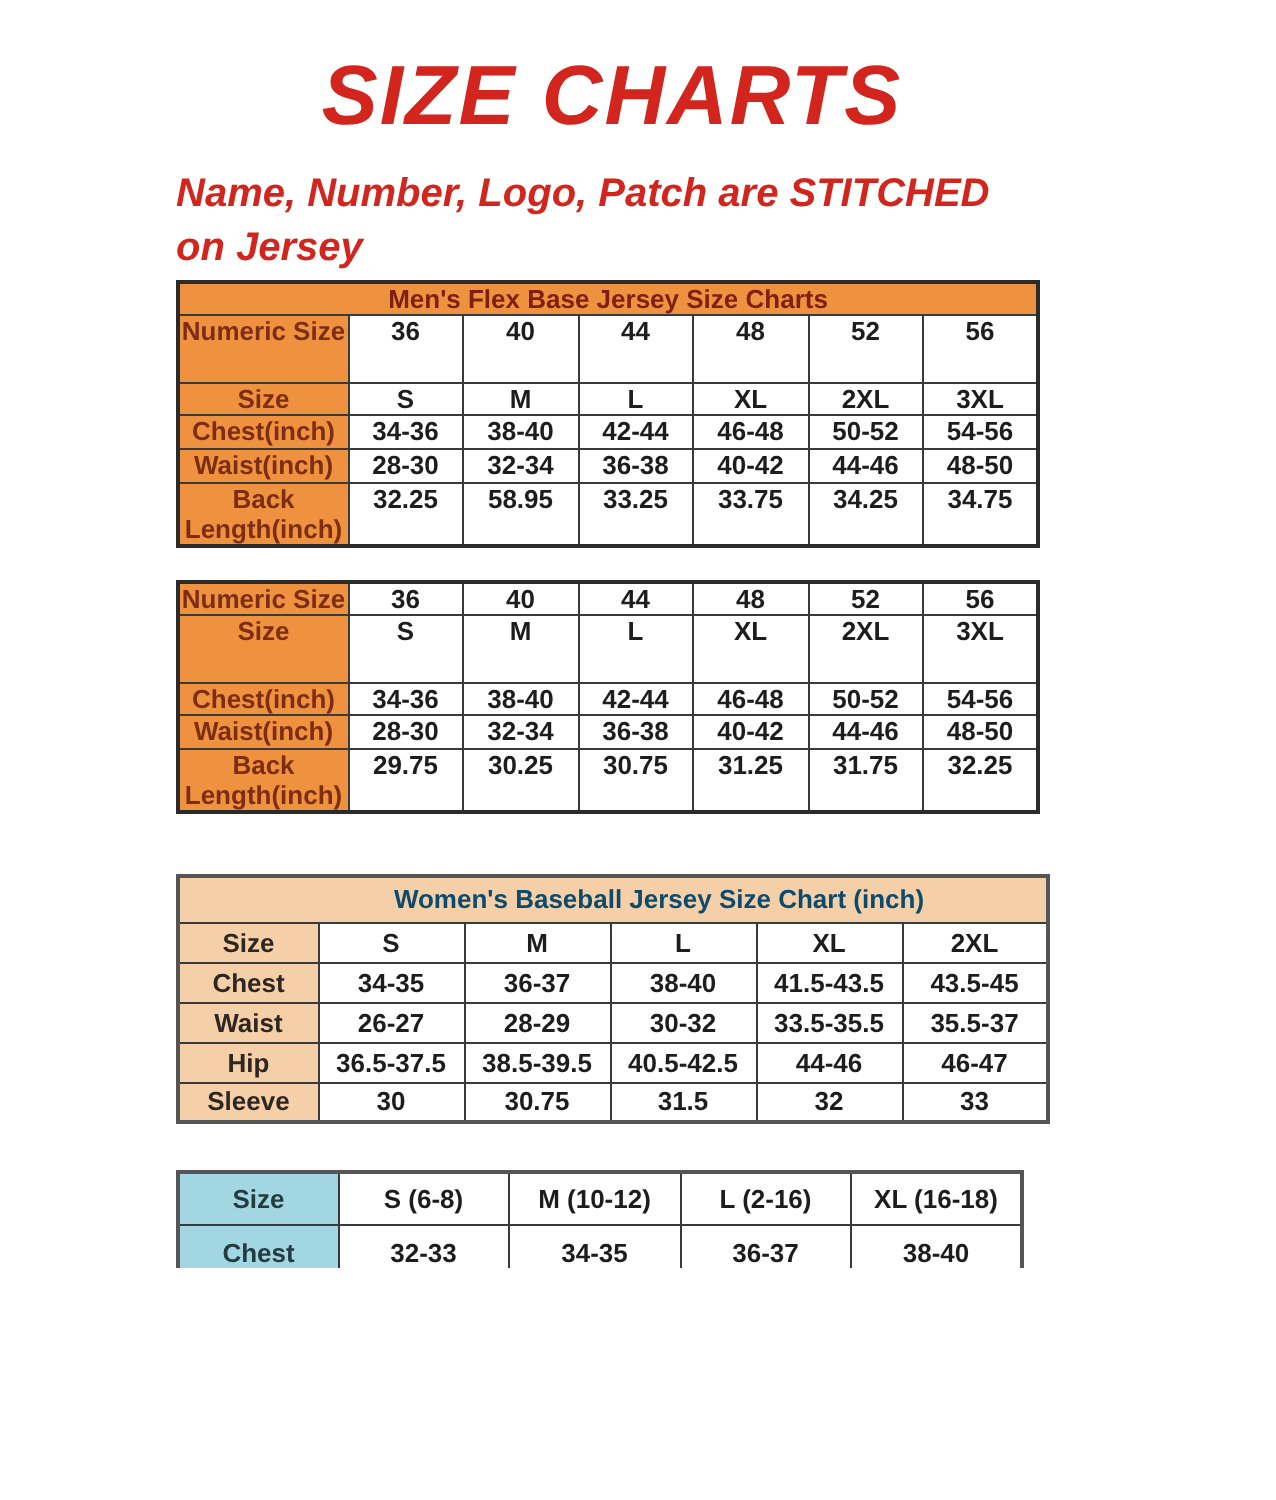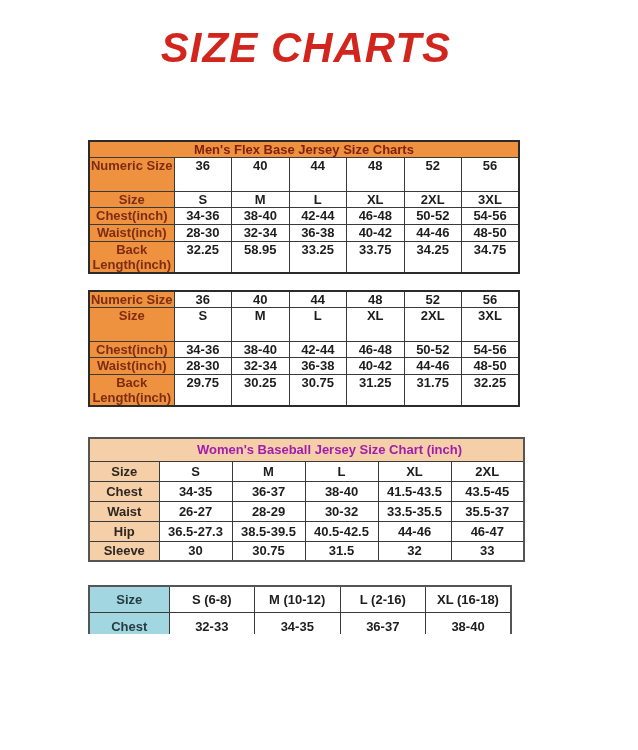--- a/index.html
+++ b/index.html
@@ -49,39 +49,43 @@
   .t-men tbody tr:nth-child(1) { height:16px; }
   .t-men tbody tr:nth-child(2) { height:34px; }
   .t-men tbody tr:nth-child(3) { height:16px; }
   .t-men tbody tr:nth-child(4) { height:17px;padding-left:16px; }
   .t-men tbody tr:nth-child(5) { height:17px; }
   .t-men tbody tr:nth-child(6) { height:28px; }
 
   
   #table-2 { left:88px; top:437px; width:437px; border:2px solid #555555; }
   .t-women td { border-color:#555555; vertical-align:middle; }
-  .t-women td.title-cell { background:#f5cfa8; color:#a21caf;padding-left:46px; }
+  .t-women td.title-cell { background:#f5cfa8; color:#0c4a6e;padding-left:46px; }
   .t-women td.row-label  { background:#f5cfa8; color:#2e2620; }
   .t-women tbody tr:nth-child(1) { height:23px; }
   .t-women tbody tr { height:20px; }
 
   
   #table-3 { left:88px; top:585px; width:424px; border:2px solid #555555; }
   .t-youth td { border-color:#555555; vertical-align:middle; }
   .t-youth td.title-cell { background:#a2d7e2; color:#2f4c55; }
   .t-youth td.row-label  { background:#a2d7e2; color:#253b42; }
   .t-youth tbody tr:nth-child(1) { height:26px; }
   .t-youth tbody tr { height:28px; }
 </style>
 </head>
 <body>
 
 <div class="canvas">
   <div class="main-title">SIZE CHARTS</div>
 
+  <div class="subtitle">
+    <div>Name, Number, Logo, Patch are STITCHED</div>
+    <div>on Jersey</div>
+  </div>
 
   <table id="table-0" class="size-table t-men">
       <colgroup>
         <col style="width: 85px;">
         <col>
         <col>
         <col>
         <col>
         <col>
         <col>
@@ -229,21 +233,21 @@
         <tr>
           <td class="row-label">Waist</td>
           <td class="cell-value">26-27</td>
           <td class="cell-value">28-29</td>
           <td class="cell-value">30-32</td>
           <td class="cell-value">33.5-35.5</td>
           <td class="cell-value">35.5-37</td>
         </tr>
         <tr>
           <td class="row-label">Hip</td>
-          <td class="cell-value">36.5-27.3</td>
+          <td class="cell-value">36.5-37.5</td>
           <td class="cell-value">38.5-39.5</td>
           <td class="cell-value">40.5-42.5</td>
           <td class="cell-value">44-46</td>
           <td class="cell-value">46-47</td>
         </tr>
         <tr>
           <td class="row-label">Sleeve</td>
           <td class="cell-value">30</td>
           <td class="cell-value">30.75</td>
           <td class="cell-value">31.5</td>

